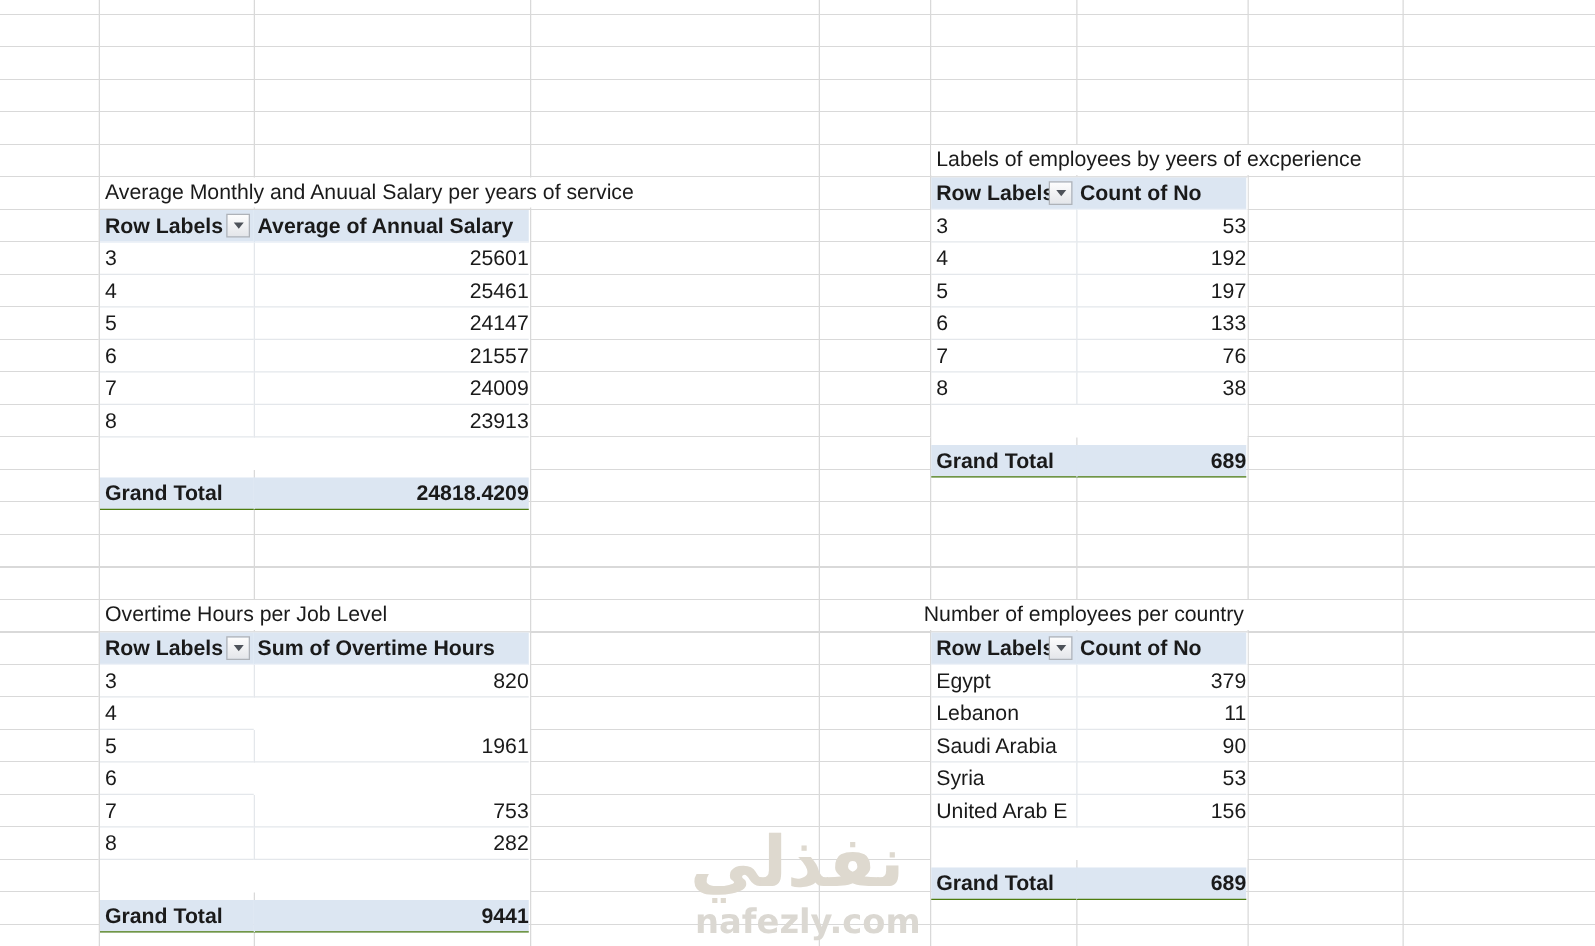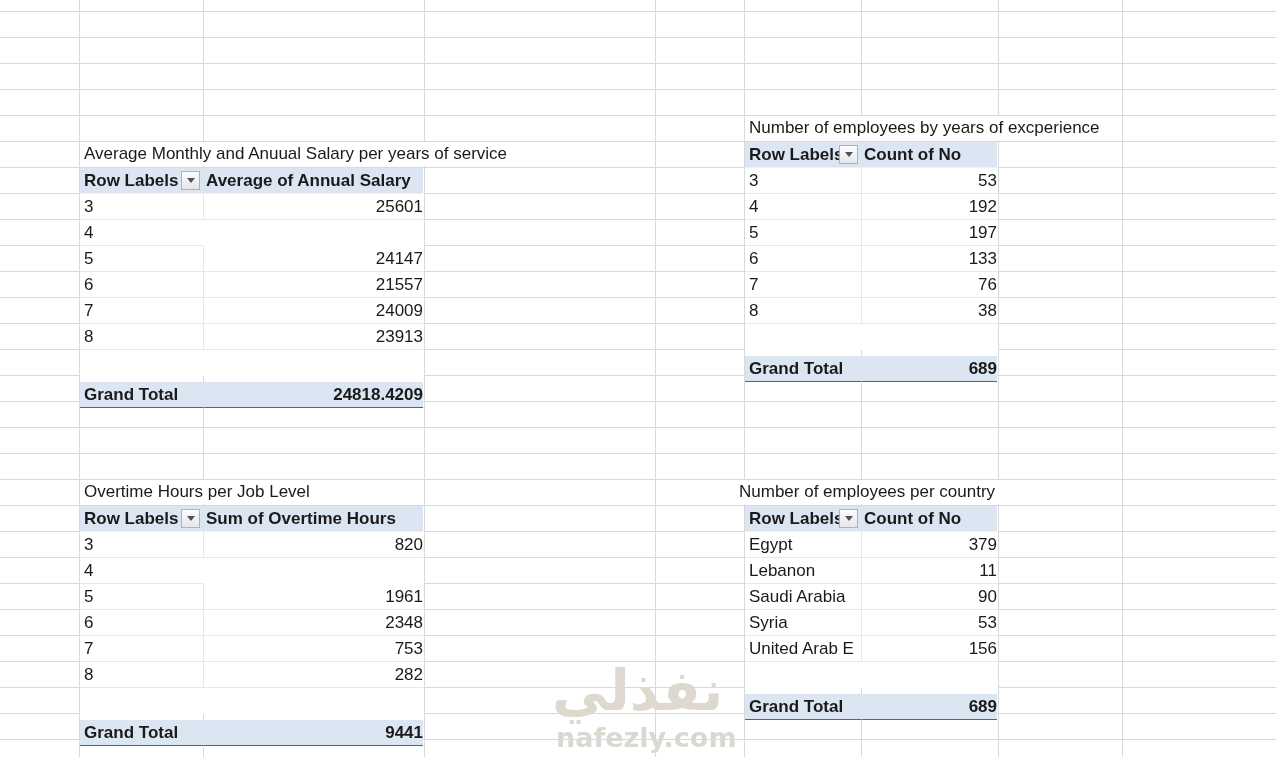--- a/index.html
+++ b/index.html
@@ -92,20 +92,21 @@
         </div>
       </div>
       <div class="cell value">Average of Annual Salary</div>
     </div>
     <div class="prow">
       <div class="cell label">3</div>
       <div class="cell value">25601</div>
     </div>
     <div class="prow">
       <div class="cell label">4</div>
+      <div class="cell value">25461</div>
     </div>
     <div class="prow">
       <div class="cell label">5</div>
       <div class="cell value">24147</div>
     </div>
     <div class="prow">
       <div class="cell label">6</div>
       <div class="cell value">21557</div>
     </div>
     <div class="prow">
@@ -115,21 +116,21 @@
     <div class="prow">
       <div class="cell label">8</div>
       <div class="cell value">23913</div>
     </div>
     <div class="prow total">
       <div class="cell label">Grand Total</div>
       <div class="cell value">24818.4209</div>
     </div>
   </div>
 
-  <div class="cell-title" style="left:745px;top:116px;">Number of employees by years of excperience</div>
+  <div class="cell-title" style="left:745px;top:116px;">Labels of employees by yeers of excperience</div>
 
   <div class="pivot t-right" style="left:744px;top:141px;width:254px;">
     <div class="prow header">
       <div class="cell label">
         <span>Row Labels</span>
         <div class="dropbtn">
           <span class="arrow"></span>
         </div>
       </div>
       <div class="cell value">Count of No</div>
@@ -182,21 +183,20 @@
     </div>
     <div class="prow">
       <div class="cell label">4</div>
     </div>
     <div class="prow">
       <div class="cell label">5</div>
       <div class="cell value">1961</div>
     </div>
     <div class="prow">
       <div class="cell label">6</div>
-      <div class="cell value">2348</div>
     </div>
     <div class="prow">
       <div class="cell label">7</div>
       <div class="cell value">753</div>
     </div>
     <div class="prow">
       <div class="cell label">8</div>
       <div class="cell value">282</div>
     </div>
     <div class="prow total">

